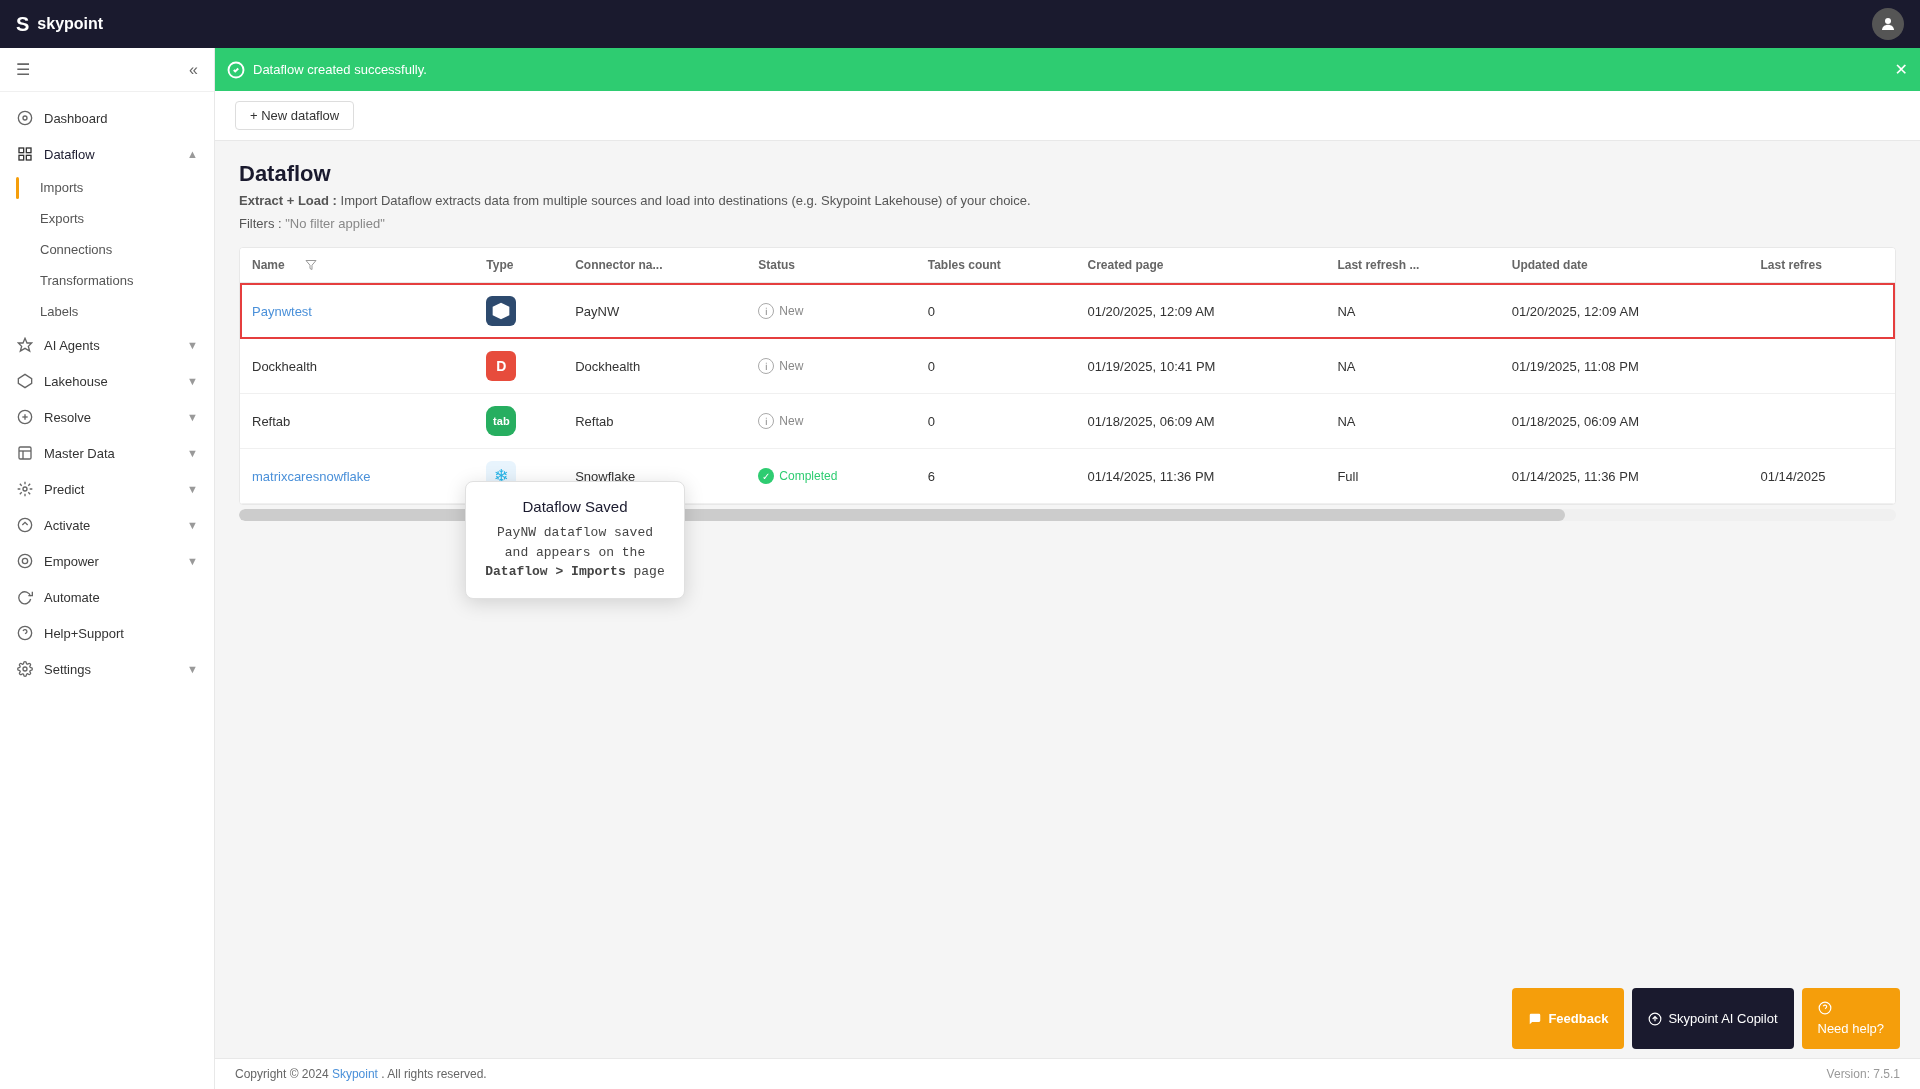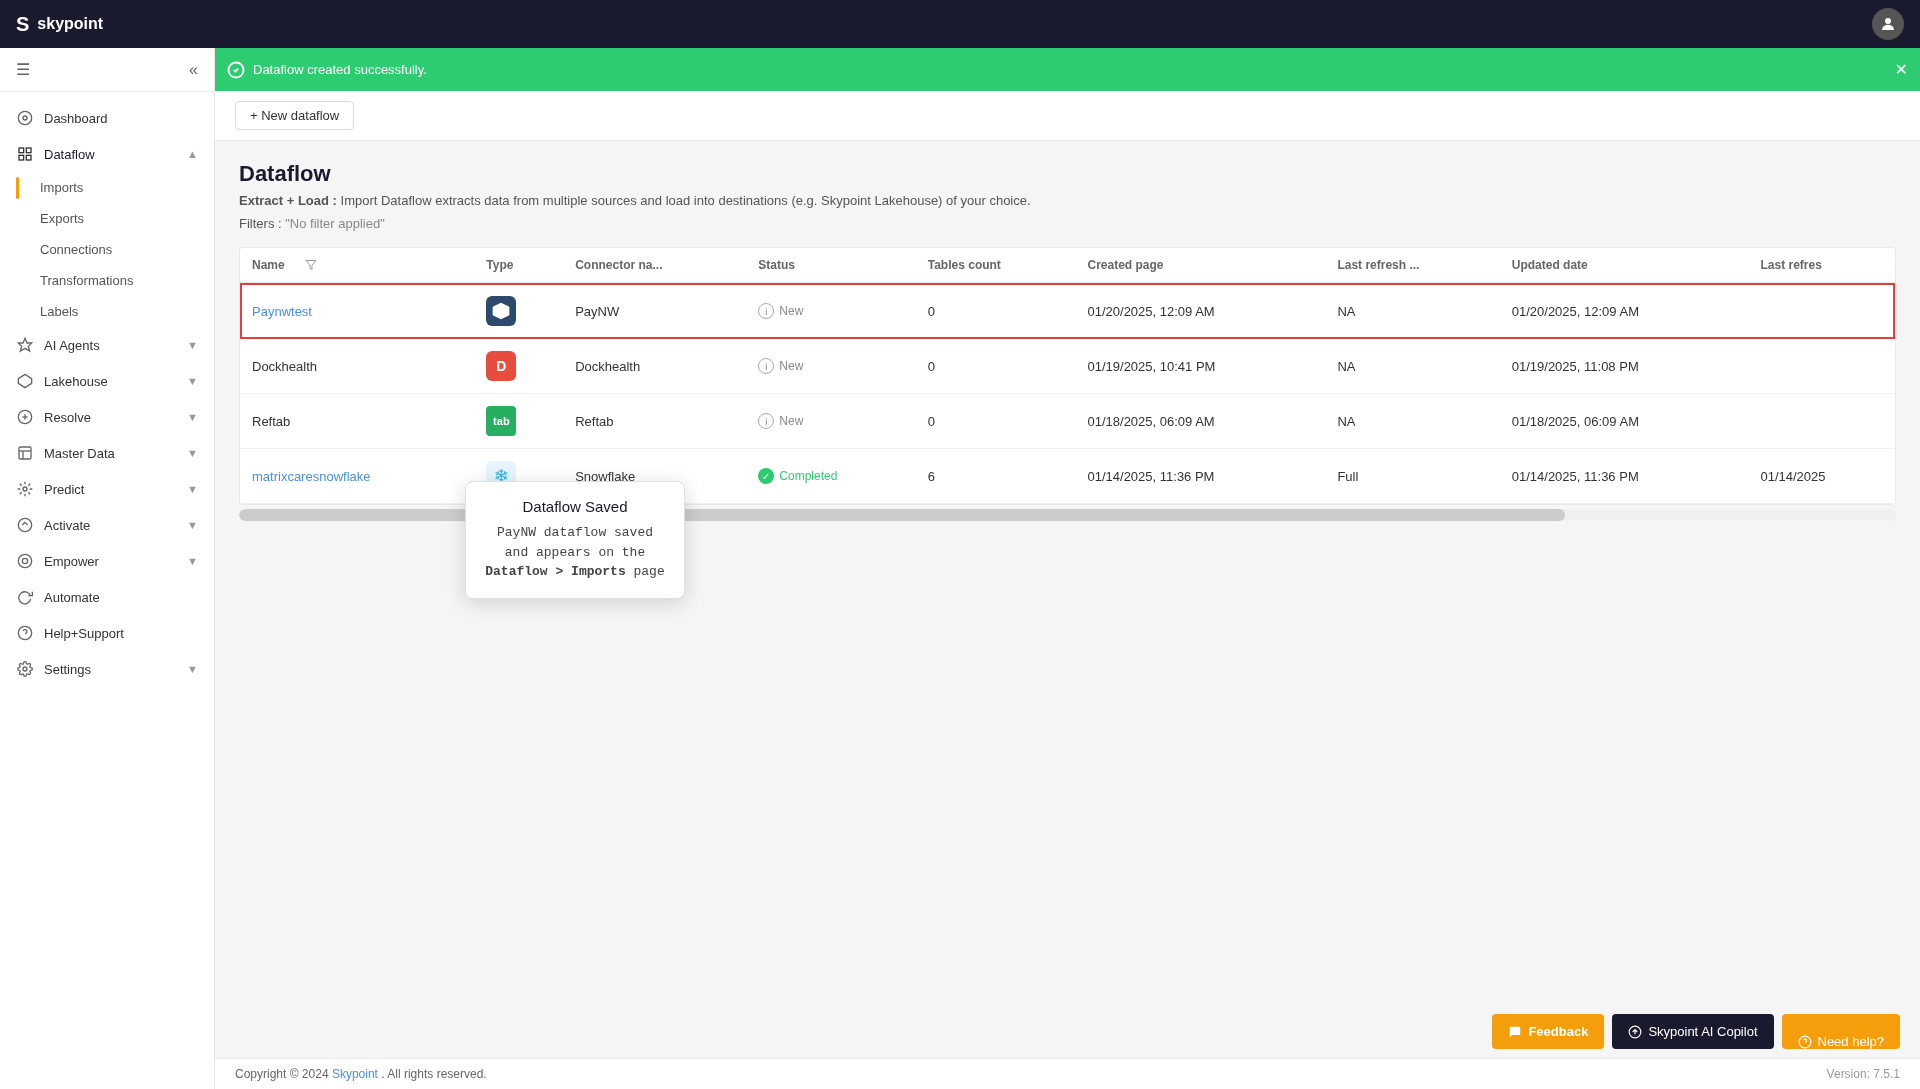--- a/index.html
+++ b/index.html
@@ -69,21 +69,21 @@
     .tooltip-body strong { font-weight: 700; }
 
     
     .bottom-bar { background: #fff; border-top: 1px solid #e8e8e8; padding: 8px 20px; display: flex; justify-content: space-between; align-items: center; flex-shrink: 0; }
     .copyright { font-size: 12px; color: #666; }
     .copyright a { color: #4a90d9; text-decoration: none; }
     .version { font-size: 12px; color: #999; }
     .bottom-actions { position: fixed; bottom: 40px; right: 20px; display: flex; gap: 8px; z-index: 200; }
     .btn-feedback { background: #f59e0b; color: white; border: none; padding: 10px 16px; border-radius: 4px; cursor: pointer; font-size: 13px; display: flex; align-items: center; gap: 6px; font-weight: bold; }
     .btn-copilot { background: #1a1a2e; color: white; border: none; padding: 10px 16px; border-radius: 4px; cursor: pointer; font-size: 13px; display: flex; align-items: center; gap: 6px; }
-    .btn-help { background: #f59e0b; color: white; border: none; padding: 0 16px; border-radius: 4px; cursor: pointer; font-size: 13px; display: flex; align-items: flex-end; gap: 6px; }
+    .btn-help { background: #f59e0b; color: white; border: none; padding: 13px 16px; border-radius: 4px; cursor: pointer; font-size: 13px; display: flex; align-items: flex-start; gap: 6px; flex-direction: column; }
 
     
     .scrollbar-area { height: 12px; background: #f0f0f0; border-radius: 6px; margin-top: 4px; overflow: hidden; }
     .scrollbar-thumb { height: 12px; width: 80%; background: #ccc; border-radius: 6px; }
   </style>
 </head>
 <body>
 
 <div class="topbar">
   <div class="topbar-logo">
@@ -341,21 +341,21 @@
     <td><span class="status-badge status-new"><span class="status-icon" style="border:1.5px solid #aaa;font-size:10px;width:16px;height:16px;border-radius:50%;display:inline-flex;align-items:center;justify-content:center;">ℹ</span>New</span></td>
     <td>0</td>
     <td>01/19/2025, 10:41 PM</td>
     <td>NA</td>
     <td>01/19/2025, 11:08 PM</td>
     <td></td>
   </tr>
               <tr>
     <td><span>Reftab</span></td>
     <td>
-                  <div style="width:30px;height:30px;background:#27ae60;border-radius:4px;display:flex;align-items:center;justify-content:center;color:white;font-weight:bold;font-size:11px;">tab</div>
+                  <div style="width:30px;height:30px;background:#27ae60;border-radius:9px;display:flex;align-items:center;justify-content:center;color:white;font-weight:bold;font-size:11px;">tab</div>
                 </td>
     <td>Reftab</td>
     <td><span class="status-badge status-new"><span class="status-icon" style="border:1.5px solid #aaa;font-size:10px;width:16px;height:16px;border-radius:50%;display:inline-flex;align-items:center;justify-content:center;">ℹ</span>New</span></td>
     <td>0</td>
     <td>01/18/2025, 06:09 AM</td>
     <td>NA</td>
     <td>01/18/2025, 06:09 AM</td>
     <td></td>
   </tr>
               <tr>

